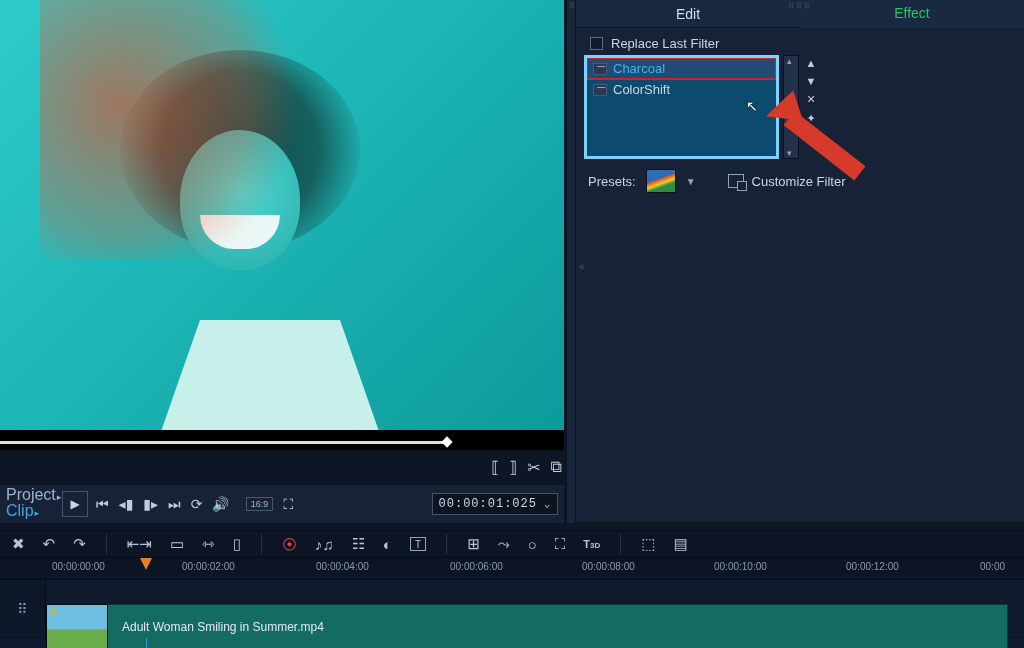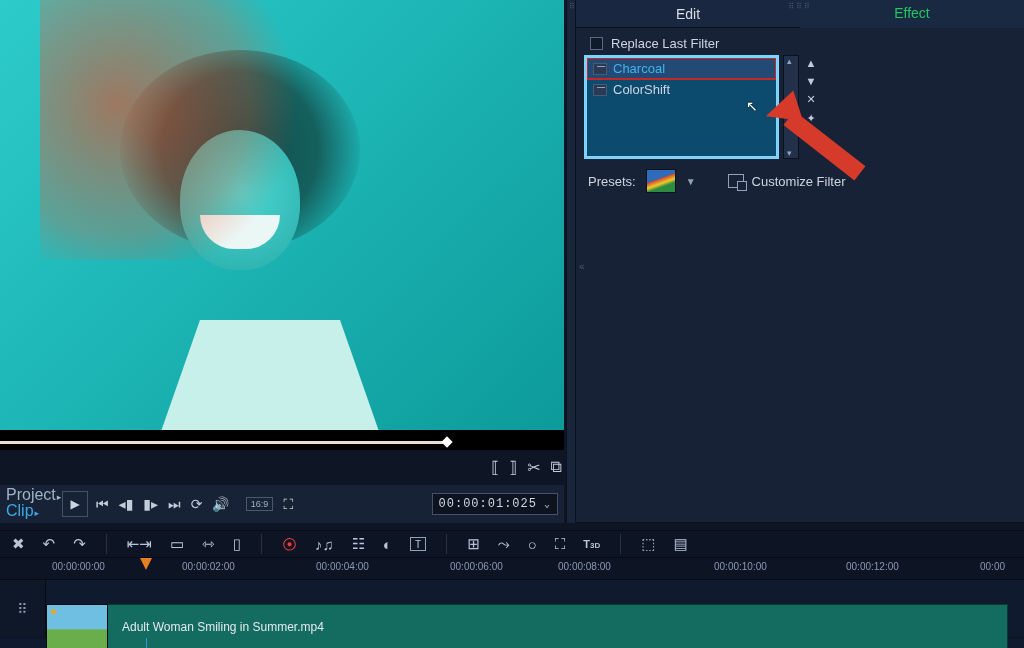--- a/index.html
+++ b/index.html
@@ -570,21 +570,21 @@
   <span class="tico">⬚</span>
   <span class="tico">▤</span>
 </div>
 
 <div class="timeline">
   <div class="ruler" id="ruler">
       <span class="tick" style="left: 52px;">00:00:00:00</span>
       <span class="tick" style="left: 182px;">00:00:02:00</span>
       <span class="tick" style="left: 316px;">00:00:04:00</span>
       <span class="tick" style="left: 450px;">00:00:06:00</span>
-      <span class="tick" style="left: 558px; text-align: center;">00:00:08:00</span>
+      <span class="tick" style="left: 582px; text-align: center;">00:00:08:00</span>
       <span class="tick" style="left: 714px;">00:00:10:00</span>
       <span class="tick" style="left: 846px;">00:00:12:00</span>
       <span class="tick" style="left: 980px;">00:00</span>
       <div class="playhead-marker" style="left: 140px;"></div>
     </div>
   <div class="track">
     <div class="track-head">⠿</div>
     <div class="clip">
       <div class="clip-thumb"></div>
       <div class="clip-body">

